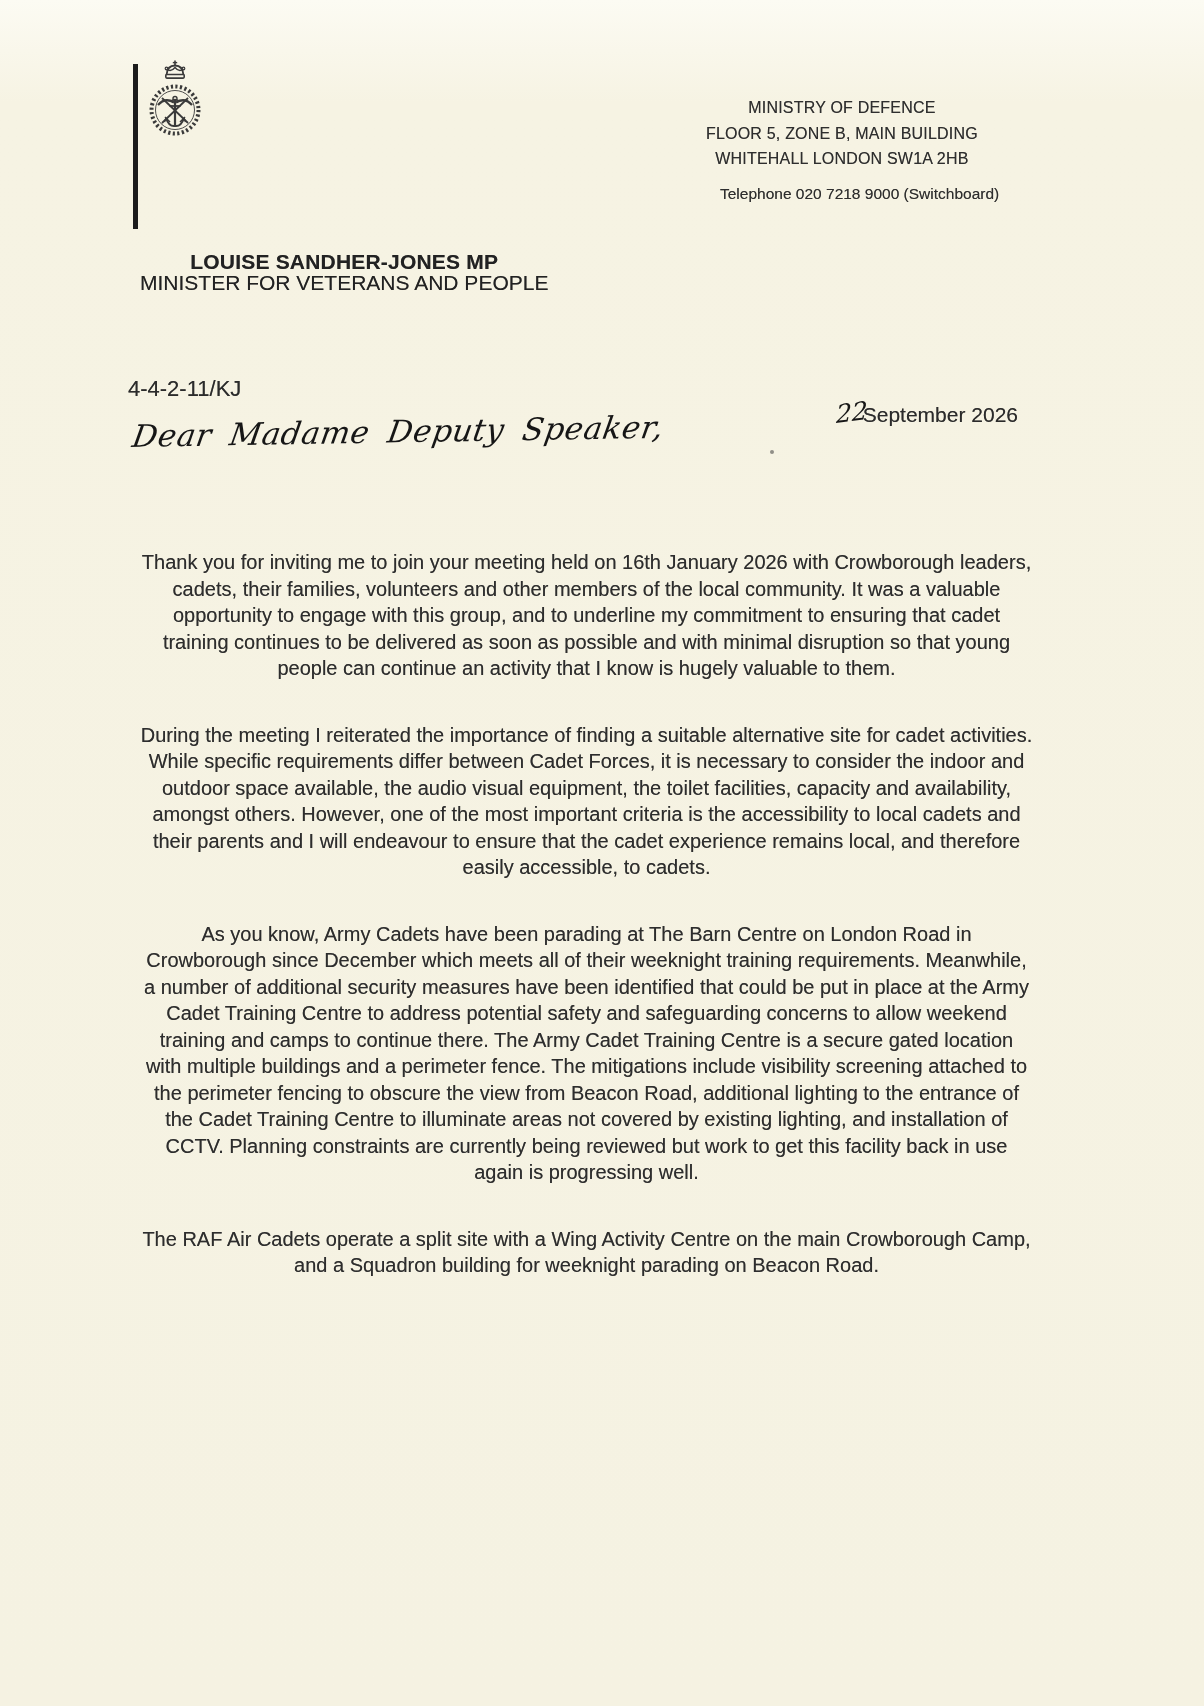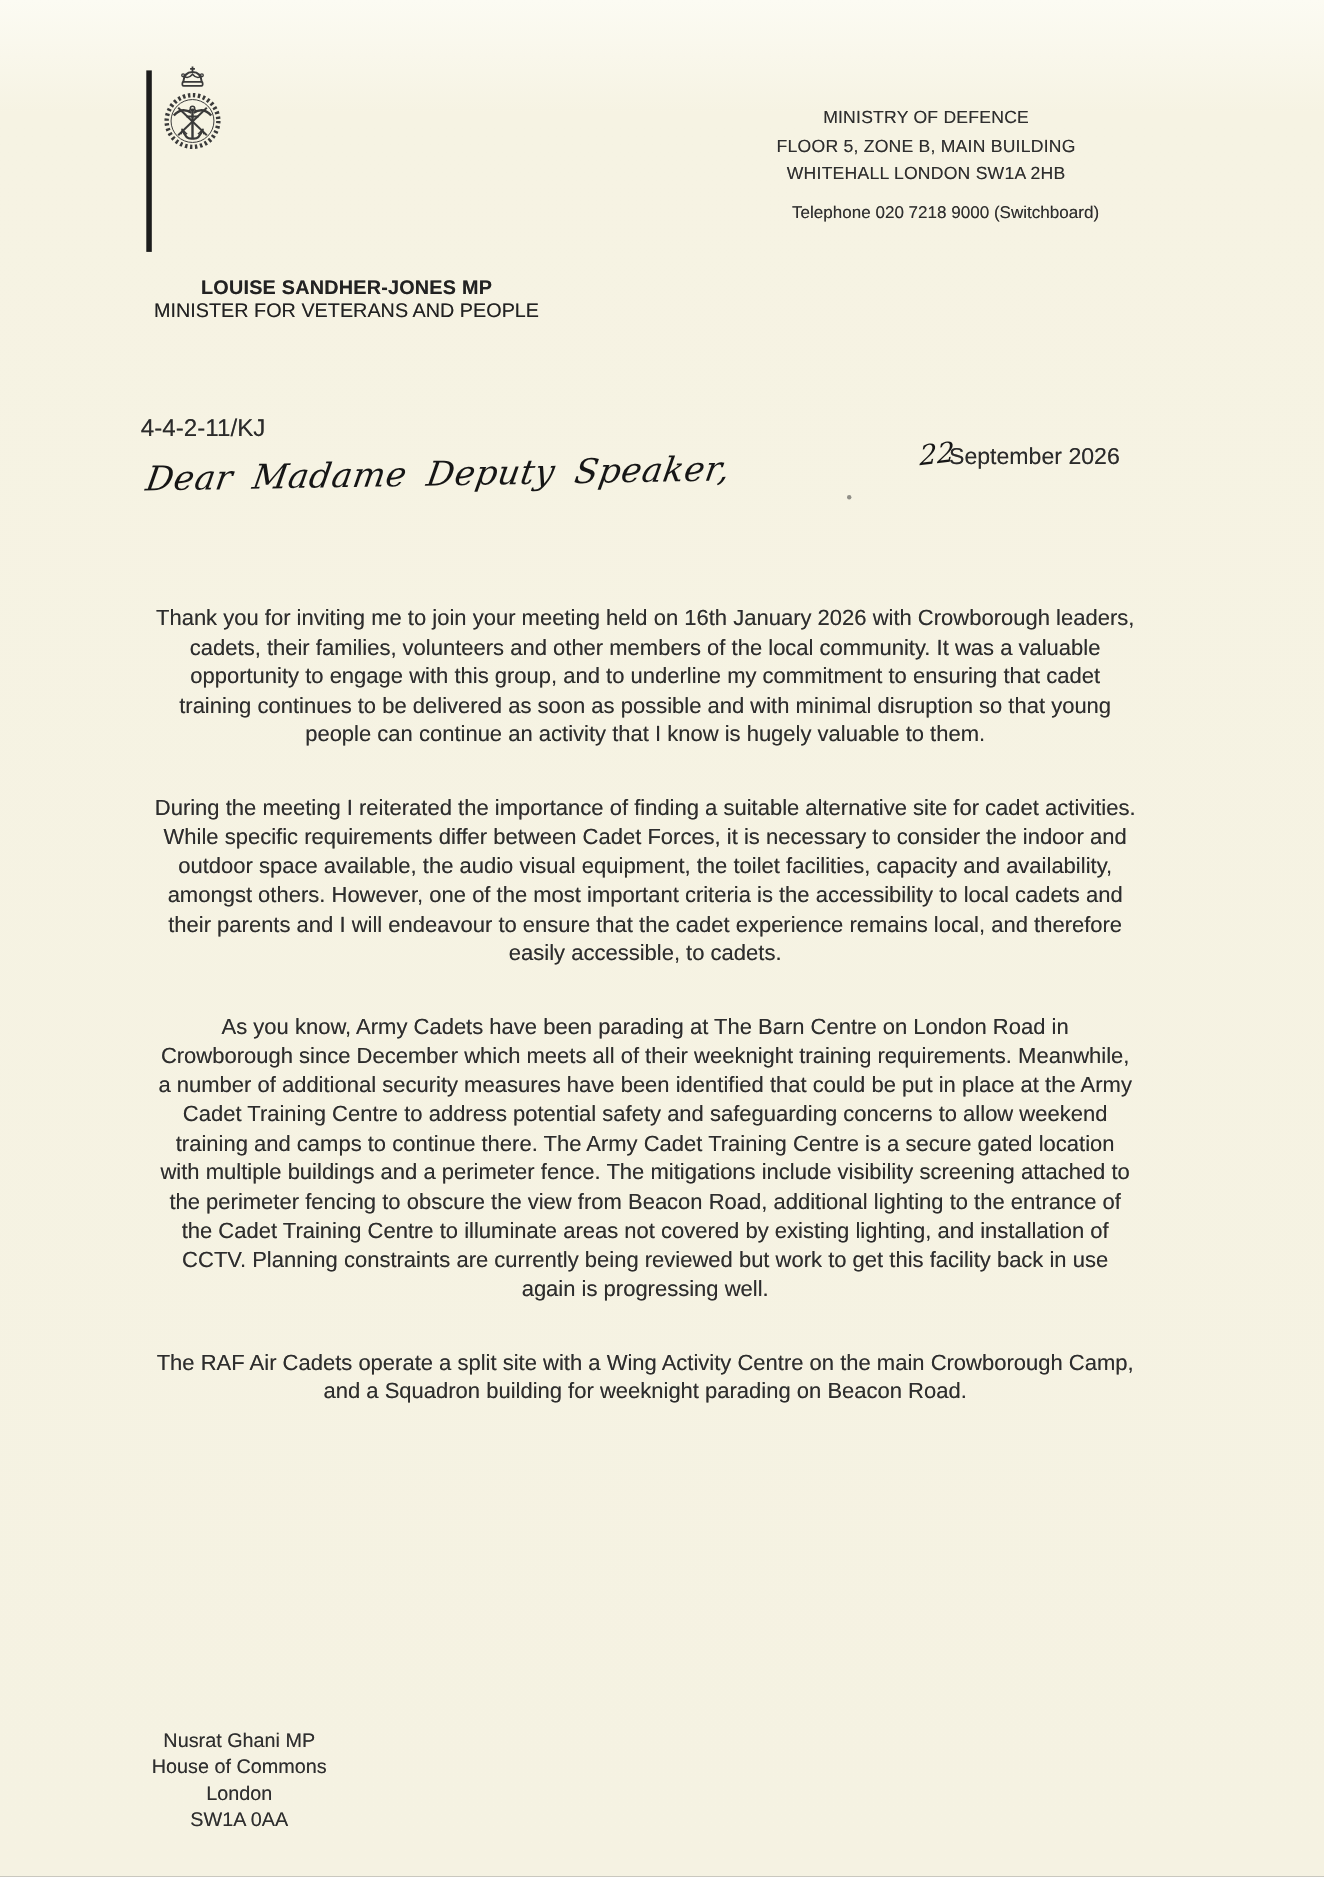--- a/index.html
+++ b/index.html
@@ -25,21 +25,21 @@
     position:absolute; left:145px; top:60px;
     width:60px; height:90px;
   }
   .logo-text {
     position:absolute; left:150px; top:148px;
     font-size:40px; line-height:45px; color:#3c3c3c;
     letter-spacing:0.5px;
   }
   .sender {
     position:absolute; left:140px; top:251px;
-    font-size:18px; line-height:21px; color:#222;
+    font-size:21px; line-height:21px; color:#222;
   }
   .sender .name { font-weight:bold; letter-spacing:0.2px; }
 
   .addr-block {
     position:absolute; left:706px; top:95px;
     font-size:16px; line-height:25.5px; color:#2e2e2e;
     letter-spacing:0.2px;
   }
   .telephone {
     position:absolute; left:706px; top:185px;
@@ -152,20 +152,14 @@
   <div class="salutation handwriting">Dear Madame Deputy Speaker,</div>
   <div class="speck" style="left:770px; top:450px;"></div>
 
   <div class="body-text print">
     <p>Thank you for inviting me to join your meeting held on 16th January 2026 with Crowborough leaders, cadets, their families, volunteers and other members of the local community. It was a valuable opportunity to engage with this group, and to underline my commitment to ensuring that cadet training continues to be delivered as soon as possible and with minimal disruption so that young people can continue an activity that I know is hugely valuable to them.</p>
     <p>During the meeting I reiterated the importance of finding a suitable alternative site for cadet activities. While specific requirements differ between Cadet Forces, it is necessary to consider the indoor and outdoor space available, the audio visual equipment, the toilet facilities, capacity and availability, amongst others. However, one of the most important criteria is the accessibility to local cadets and their parents and I will endeavour to ensure that the cadet experience remains local, and therefore easily accessible, to cadets.</p>
     <p>As you know, Army Cadets have been parading at The Barn Centre on London Road in Crowborough since December which meets all of their weeknight training requirements. Meanwhile, a number of additional security measures have been identified that could be put in place at the Army Cadet Training Centre to address potential safety and safeguarding concerns to allow weekend training and camps to continue there. The Army Cadet Training Centre is a secure gated location with multiple buildings and a perimeter fence. The mitigations include visibility screening attached to the perimeter fencing to obscure the view from Beacon Road, additional lighting to the entrance of the Cadet Training Centre to illuminate areas not covered by existing lighting, and installation of CCTV. Planning constraints are currently being reviewed but work to get this facility back in use again is progressing well.</p>
     <p>The RAF Air Cadets operate a split site with a Wing Activity Centre on the main Crowborough Camp, and a Squadron building for weeknight parading on Beacon Road.</p>
   </div>
 
-  <div class="recipient print">
-    <div>Nusrat Ghani MP</div>
-    <div>House of Commons</div>
-    <div>London</div>
-    <div>SW1A 0AA</div>
-  </div>
 
 </div>
 
 </body></html>

